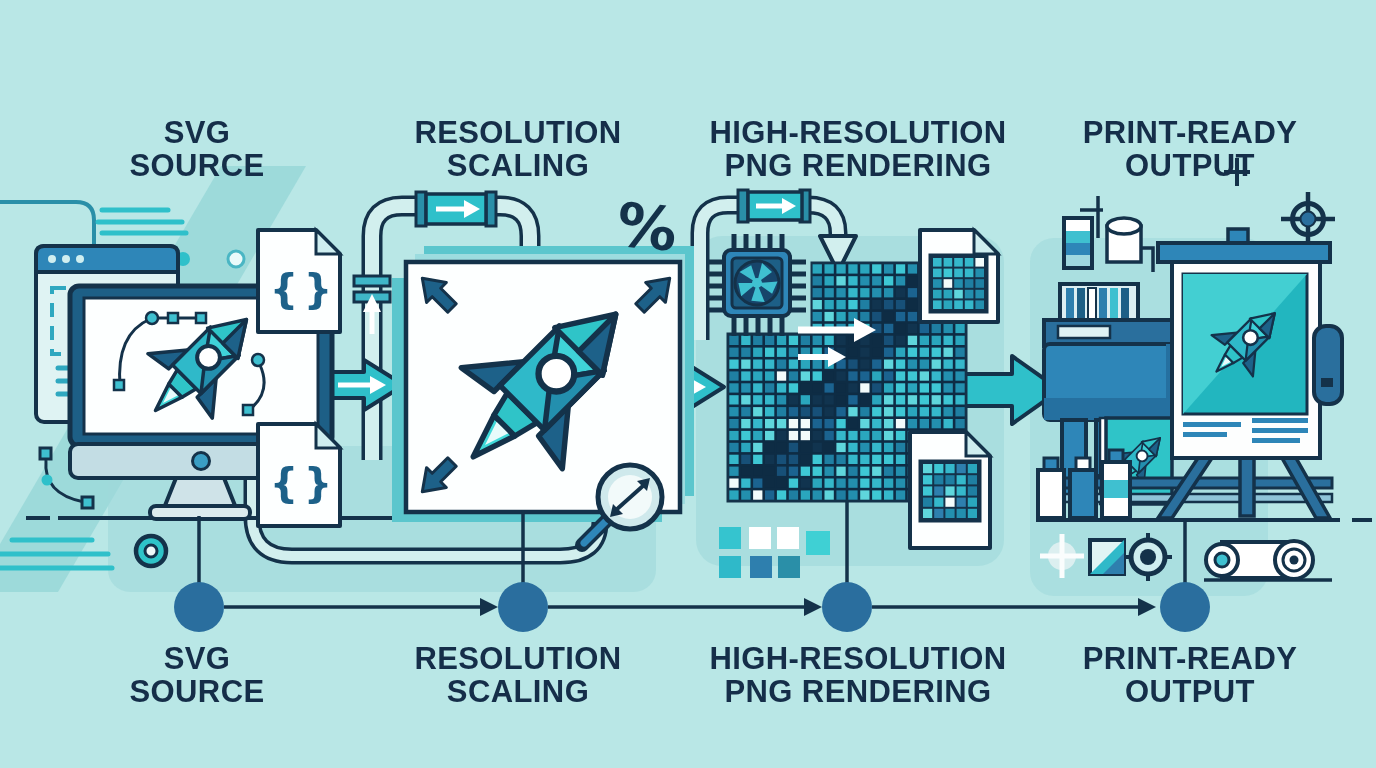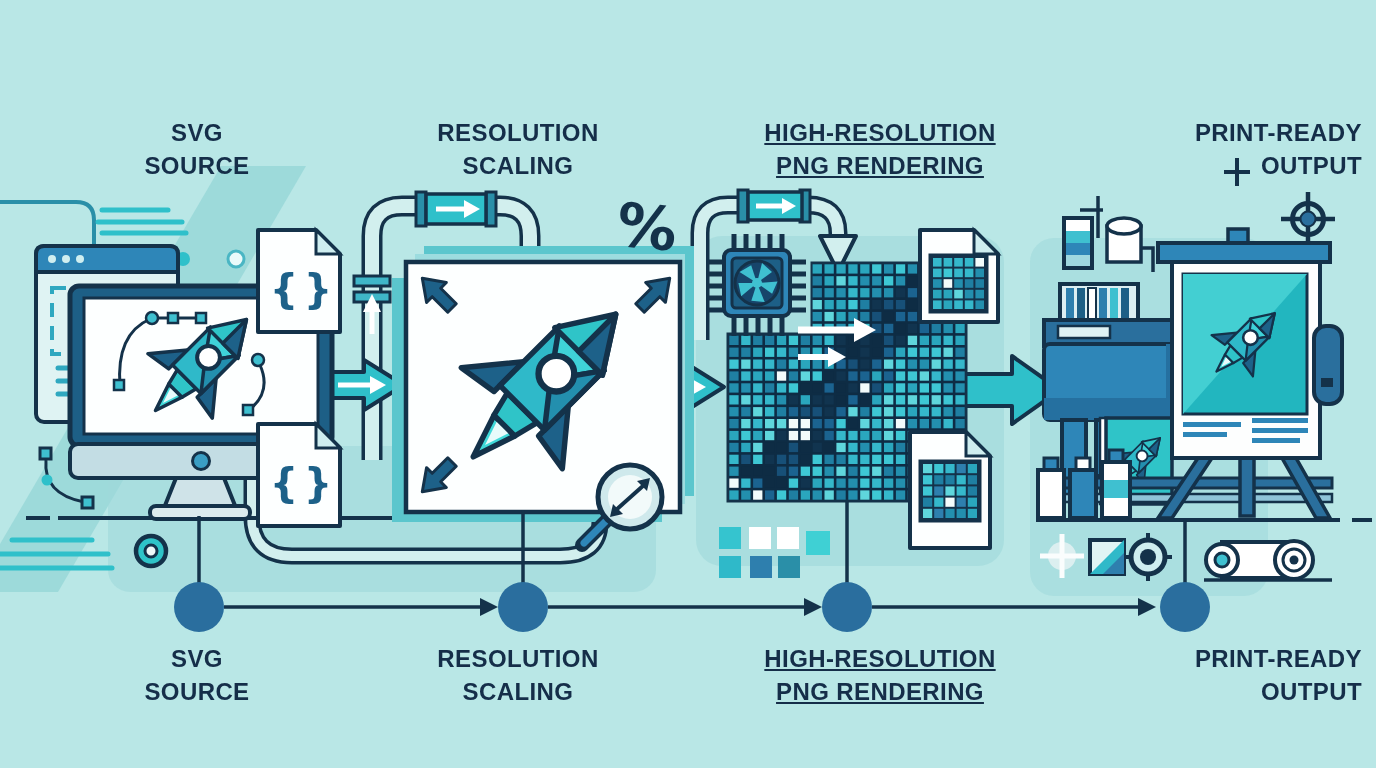--- a/index.html
+++ b/index.html
@@ -4,28 +4,28 @@
 <style>
   html,body{margin:0;padding:0;}
   body{
     width:1376px;height:768px;position:relative;overflow:hidden;
     background:#b9e7e6;
     font-family:"Liberation Sans",sans-serif;
   }
   #scene{position:absolute;left:0;top:0;}
   .stage-label{
     position:absolute;width:344px;text-align:center;
-    font-weight:700;font-size:24px;line-height:33px;
+    font-weight:700;font-size:31px;line-height:33px;
     color:#152e49;letter-spacing:.4px;
     font-family:"Liberation Sans",sans-serif;
   }
   .stage-label span{display:block;}
   .top-row{top:116px;}
   .bottom-row{top:642px;}
-  .c1{left:25px;} .c2{left:346px;} .c3{left:708px;text-decoration:underline;} .c4{left:1018px;text-align:right;}
+  .c1{left:25px;} .c2{left:346px;} .c3{left:686px;} .c4{left:1018px;}
 </style>
 </head>
 <body>
 
 <svg id="scene" width="1376" height="768" viewBox="0 0 1376 768">
   <defs>
     <symbol id="rocket" viewBox="0 0 100 100">
       <g transform="rotate(45 50 50)" stroke="#14324a" stroke-width="2.6" stroke-linejoin="round">
         <polygon points="35,48 35,68 16,71" fill="#1d6189"></polygon>
         <polygon points="65,48 65,68 84,71" fill="#1d6189"></polygon>

